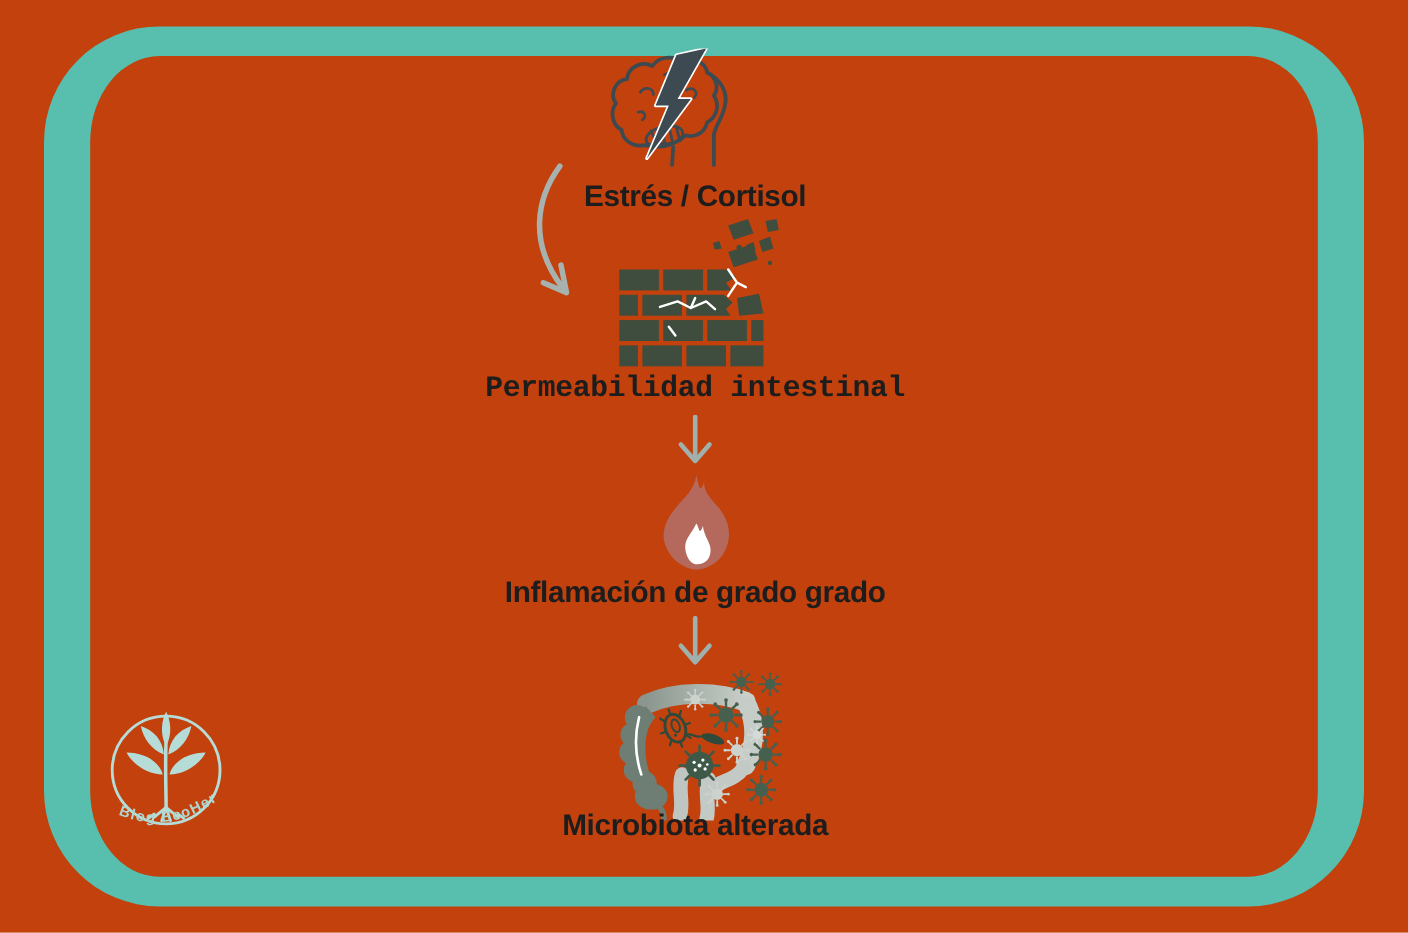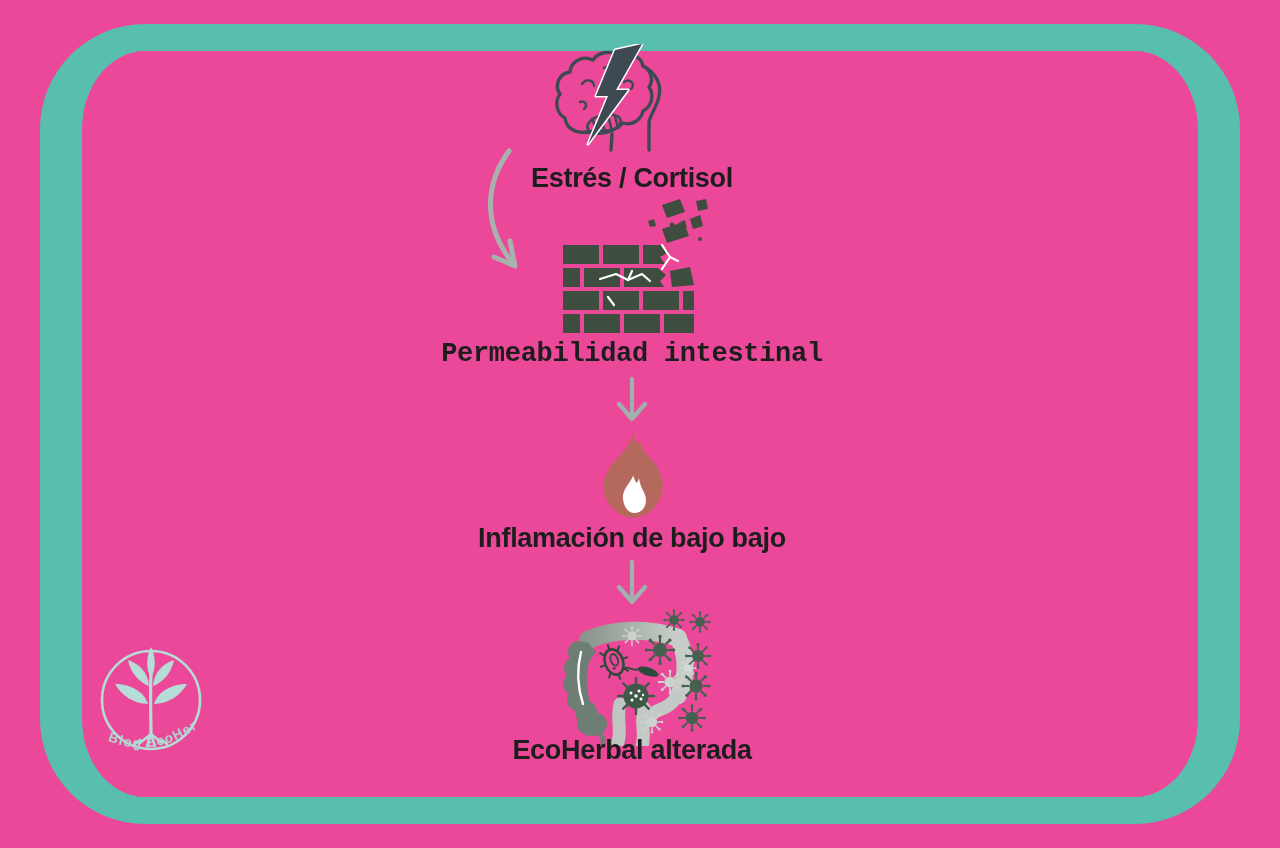--- a/index.html
+++ b/index.html
@@ -1,17 +1,17 @@
 <!DOCTYPE html>
 <html><head>
 <meta charset="utf-8">
 <style>
   html,body{margin:0;padding:0;background:#ffffff;}
   .canvas{
-    position:relative;width:1280px;height:848px;background:#ec4899;overflow:hidden;
+    position:relative;width:1280px;height:848px;background:#c2410c;overflow:hidden;
     font-family:"Liberation Sans",sans-serif;
   }
   .frame{
     position:absolute;left:40px;top:24px;width:1200px;height:800px;box-sizing:border-box;
     border:27px solid #58bfae;border-left-width:42px;border-right-width:42px;
     border-radius:105px;
   }
   .abs{position:absolute;}
   .step-label{
     position:absolute;left:332px;width:600px;text-align:center;
@@ -102,21 +102,21 @@
       <line x1="22" y1="2" x2="22" y2="38"></line>
       <polyline points="9,27 22,42 35,27"></polyline>
     </g>
   </svg>
 
   <svg class="abs" style="left:596px;top:430px;" width="74" height="92" viewBox="0 0 74 92">
     <path d="M37,2 C35,16 26,22 18,32 C8,44 5,56 9,66 C14,79 25,87 37,88 C50,87 61,79 65,66 C69,54 66,42 57,31 C50,23 44,18 44,8 C43,13 40,17 39,10 C38,7 38,5 37,2 Z" fill="#b5695d"></path>
     <path d="M37,46 C33,55 26,60 27,69 C28,78 33,83 38,83 C45,83 50,78 50,70 C50,63 44,58 43,48 C42,52 40,55 39,50 C38,48 38,47 37,46 Z" fill="#ffffff"></path>
   </svg>
 
-  <div class="step-label" style="top:523px;">Inflamación de bajo bajo</div>
+  <div class="step-label" style="top:523px;">Inflamación de grado grado</div>
 
   <svg class="abs" style="left:610px;top:560px;" width="44" height="52" viewBox="0 0 44 52">
     <g fill="none" stroke="#a0b0ad" stroke-width="4.2" stroke-linecap="round" stroke-linejoin="round">
       <line x1="22" y1="2" x2="22" y2="38"></line>
       <polyline points="9,27 22,42 35,27"></polyline>
     </g>
   </svg>
 
   <svg class="abs" style="left:548px;top:600px;" width="172" height="146" viewBox="0 0 172 146">
     <defs>
@@ -214,21 +214,21 @@
       <ellipse cx="1" cy="-2" rx="3.5" ry="6" stroke-width="1.8"></ellipse>
       <circle cx="-2" cy="6" r="1.4" fill="#2f4a3c" stroke="none"></circle>
     </g>
 
     <g transform="translate(100,72) rotate(18)">
       <path d="M-11,0 C-9,-6 9,-6 11,0 C9,5 -9,5 -11,0 Z" fill="#2f4a3c"></path>
       <path d="M-11,1 C-17,4 -19,0 -25,4" stroke="#2f4a3c" stroke-width="2" fill="none" stroke-linecap="round"></path>
     </g>
   </svg>
 
-  <div class="step-label" style="top:735px;">EcoHerbal alterada</div>
+  <div class="step-label" style="top:735px;">Microbiota alterada</div>
 
   <svg class="abs" style="left:90px;top:642px;" width="122" height="132" viewBox="0 0 122 132">
     <circle cx="61" cy="58" r="49" fill="none" stroke="#b5dcd6" stroke-width="2.6"></circle>
     <g fill="#b5dcd6">
       <path d="M61,36 C55,26 57,12 61,5 C65,12 67,26 61,36 Z"></path>
       <path d="M59,44 C48,40 40,29 38,18 C50,22 58,31 59,44 Z"></path>
       <path d="M63,44 C74,40 82,29 84,18 C72,22 64,31 63,44 Z"></path>
       <path d="M58,62 C44,62 31,53 25,42 C40,42 54,49 58,62 Z"></path>
       <path d="M64,62 C78,62 91,53 97,42 C82,42 68,49 64,62 Z"></path>
     </g>

